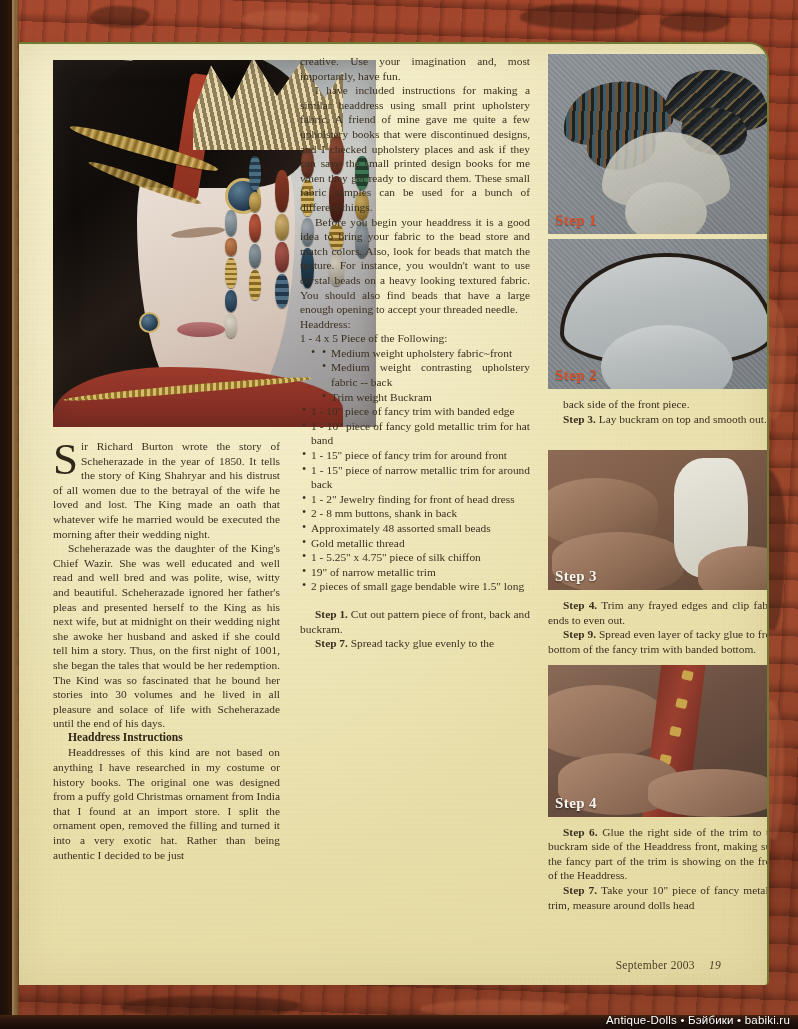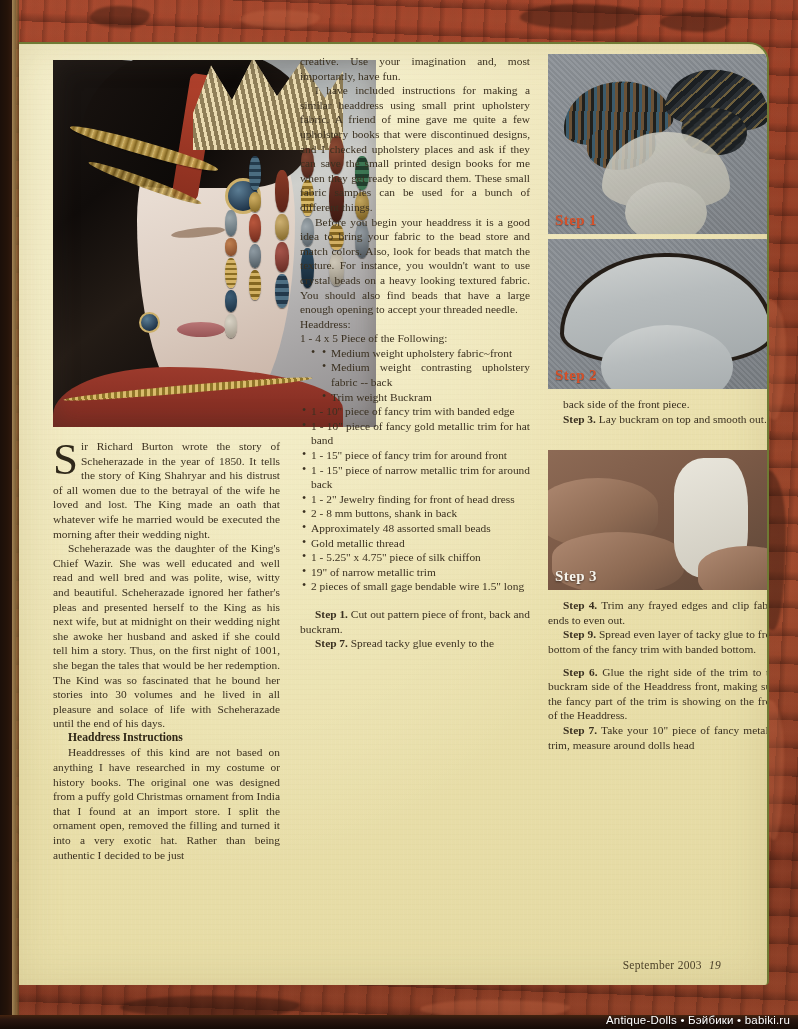--- a/index.html
+++ b/index.html
@@ -237,21 +237,21 @@
   }
   .sp4 .sq{position:absolute;width:11px;height:9px;background:#c9a44a;border-radius:2px;transform:rotate(12deg);}
   .sp4 .finger{position:absolute;border-radius:50%/40%;background:linear-gradient(150deg,#b08a72,#7d5c48);}
 
   
   .folio{
     position:absolute;right:46px;bottom:14px;
     font-family:"Liberation Serif", serif;
     font-size:11.5px;color:#4a3f27;letter-spacing:.3px;
   }
-  .folio .pg{margin-left:7px;font-style:italic;}
+  .folio .pg{margin-left:14px;font-style:italic;}
   .watermark{
     position:absolute;right:8px;bottom:3px;
     font-family:"Liberation Sans", sans-serif;
     font-size:11.5px;color:#ffffff;
     text-shadow:0 1px 2px rgba(0,0,0,.7);
     letter-spacing:.2px;
   }
 </style>
 </head>
 <body>
@@ -409,20 +409,31 @@
           <div class="fabric-white"></div>
           <div class="finger" style="left:150px;top:96px;width:96px;height:56px;"></div>
           <div class="photo-cap cap-white">Step 3</div>
         </div>
 
         <div class="body-text" style="margin-top:8px;width:232px;">
           <p class="plain-line"><span class="step-lead">Step 4.</span><span> Trim any frayed edges and clip fabric ends to even out.</span></p>
           <p class="plain-line"><span class="step-lead">Step 9.</span><span> Spread even layer of tacky glue to front bottom of the fancy trim with banded bottom.</span></p>
         </div>
 
+        <div class="sp sp4 photo" style="margin-top:8px;">
+          <div class="finger" style="left:-14px;top:20px;width:130px;height:74px;"></div>
+          <div class="trimstrip"></div>
+          <div class="sq" style="left:134px;top:6px;"></div>
+          <div class="sq" style="left:128px;top:34px;"></div>
+          <div class="sq" style="left:122px;top:62px;"></div>
+          <div class="sq" style="left:112px;top:90px;"></div>
+          <div class="finger" style="left:10px;top:88px;width:120px;height:62px;"></div>
+          <div class="finger" style="left:100px;top:104px;width:130px;height:48px;"></div>
+          <div class="photo-cap cap-white">Step 4</div>
+        </div>
 
         <div class="body-text" style="margin-top:8px;width:232px;">
           <p class="plain-line"><span class="step-lead">Step 6.</span><span> Glue the right side of the trim to the buckram side of the Headdress front, making sure the fancy part of the trim is showing on the front of the Headdress.</span></p>
           <p class="plain-line"><span class="step-lead">Step 7.</span><span> Take your 10" piece of fancy metallic trim, measure around dolls head</span></p>
         </div>
       </div>
     </div>
 
     <div class="folio">
       <span>September 2003</span><span class="pg">19</span>

